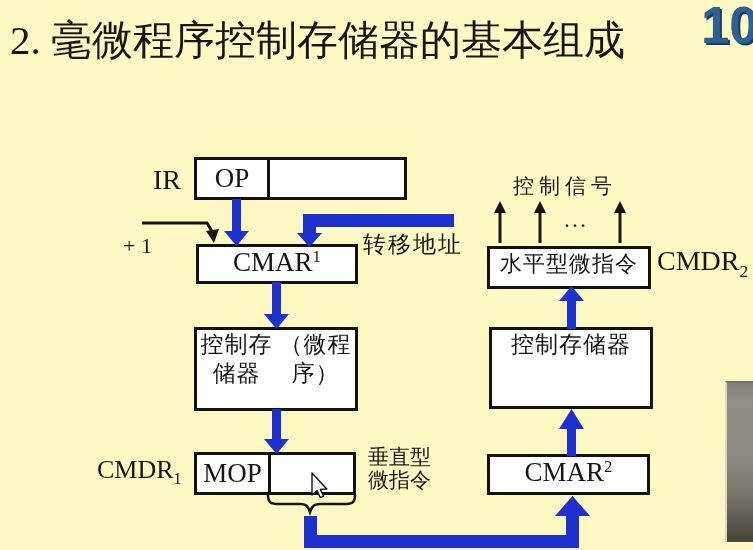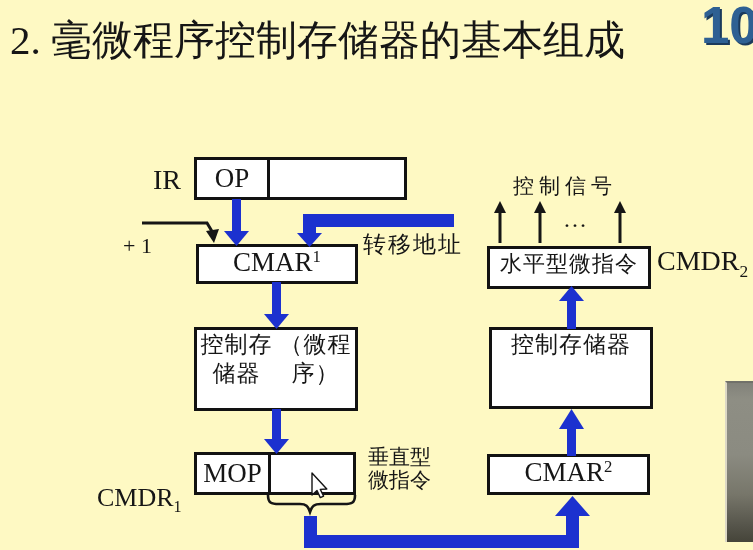--- a/index.html
+++ b/index.html
@@ -69,21 +69,21 @@
   <div class="box reg-font" style="left:196px;top:244px;width:162px;height:40px;">
     <span>CMAR</span>
       <sub>1</sub>
   </div>
 
   <div class="box cjk-2line" style="left:194px;top:327px;width:164px;height:84px;">
     <span>控制存储器</span>
     <span>（微程序）</span>
   </div>
 
-  <div class="lbl" style="left:97px;top:483px;font-size:26px;"><span>CMDR</span><sub>1</sub></div>
+  <div class="lbl" style="left:97px;top:455px;font-size:26px;"><span>CMDR</span><sub>1</sub></div>
 
   <div class="box cells" style="left:194px;top:452px;width:162px;height:43px;">
     <div class="cell cell-divider reg-font" style="width:71px;">MOP</div>
     <div class="cell" style="flex:1;"></div>
   </div>
 
   <div class="lbl" style="left:513px;top:172px;font-size:21px;letter-spacing:5px;">控制信号</div>
 
   <div class="lbl" style="left:368px;top:446px;font-size:21px;line-height:23px;text-align:left;">
     <div>垂直型</div>

